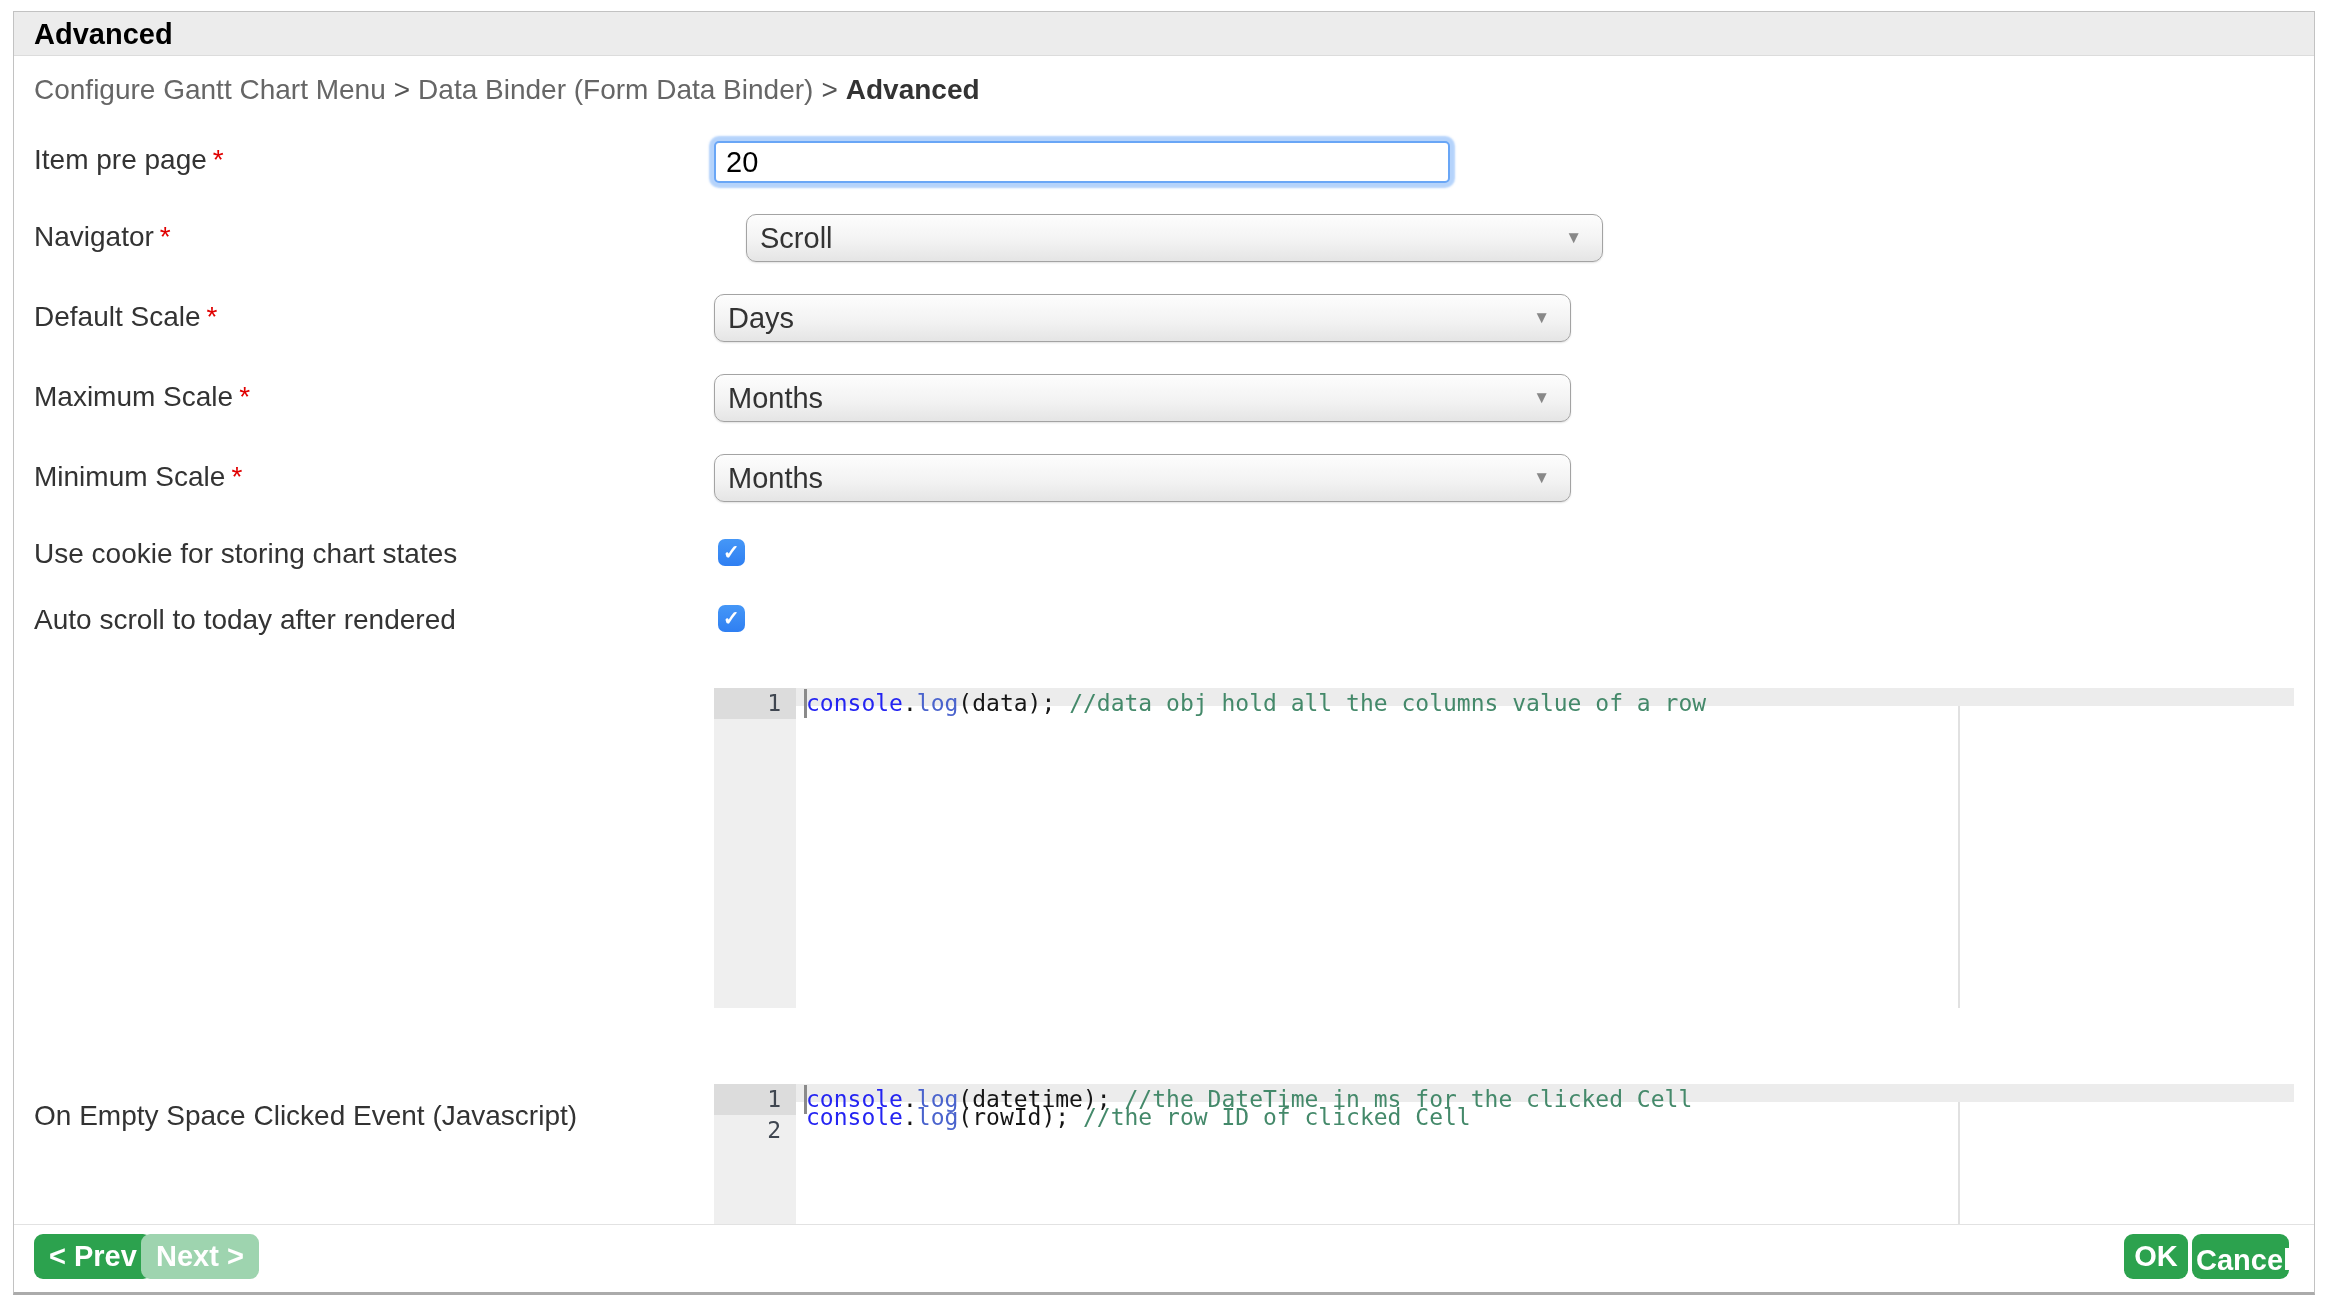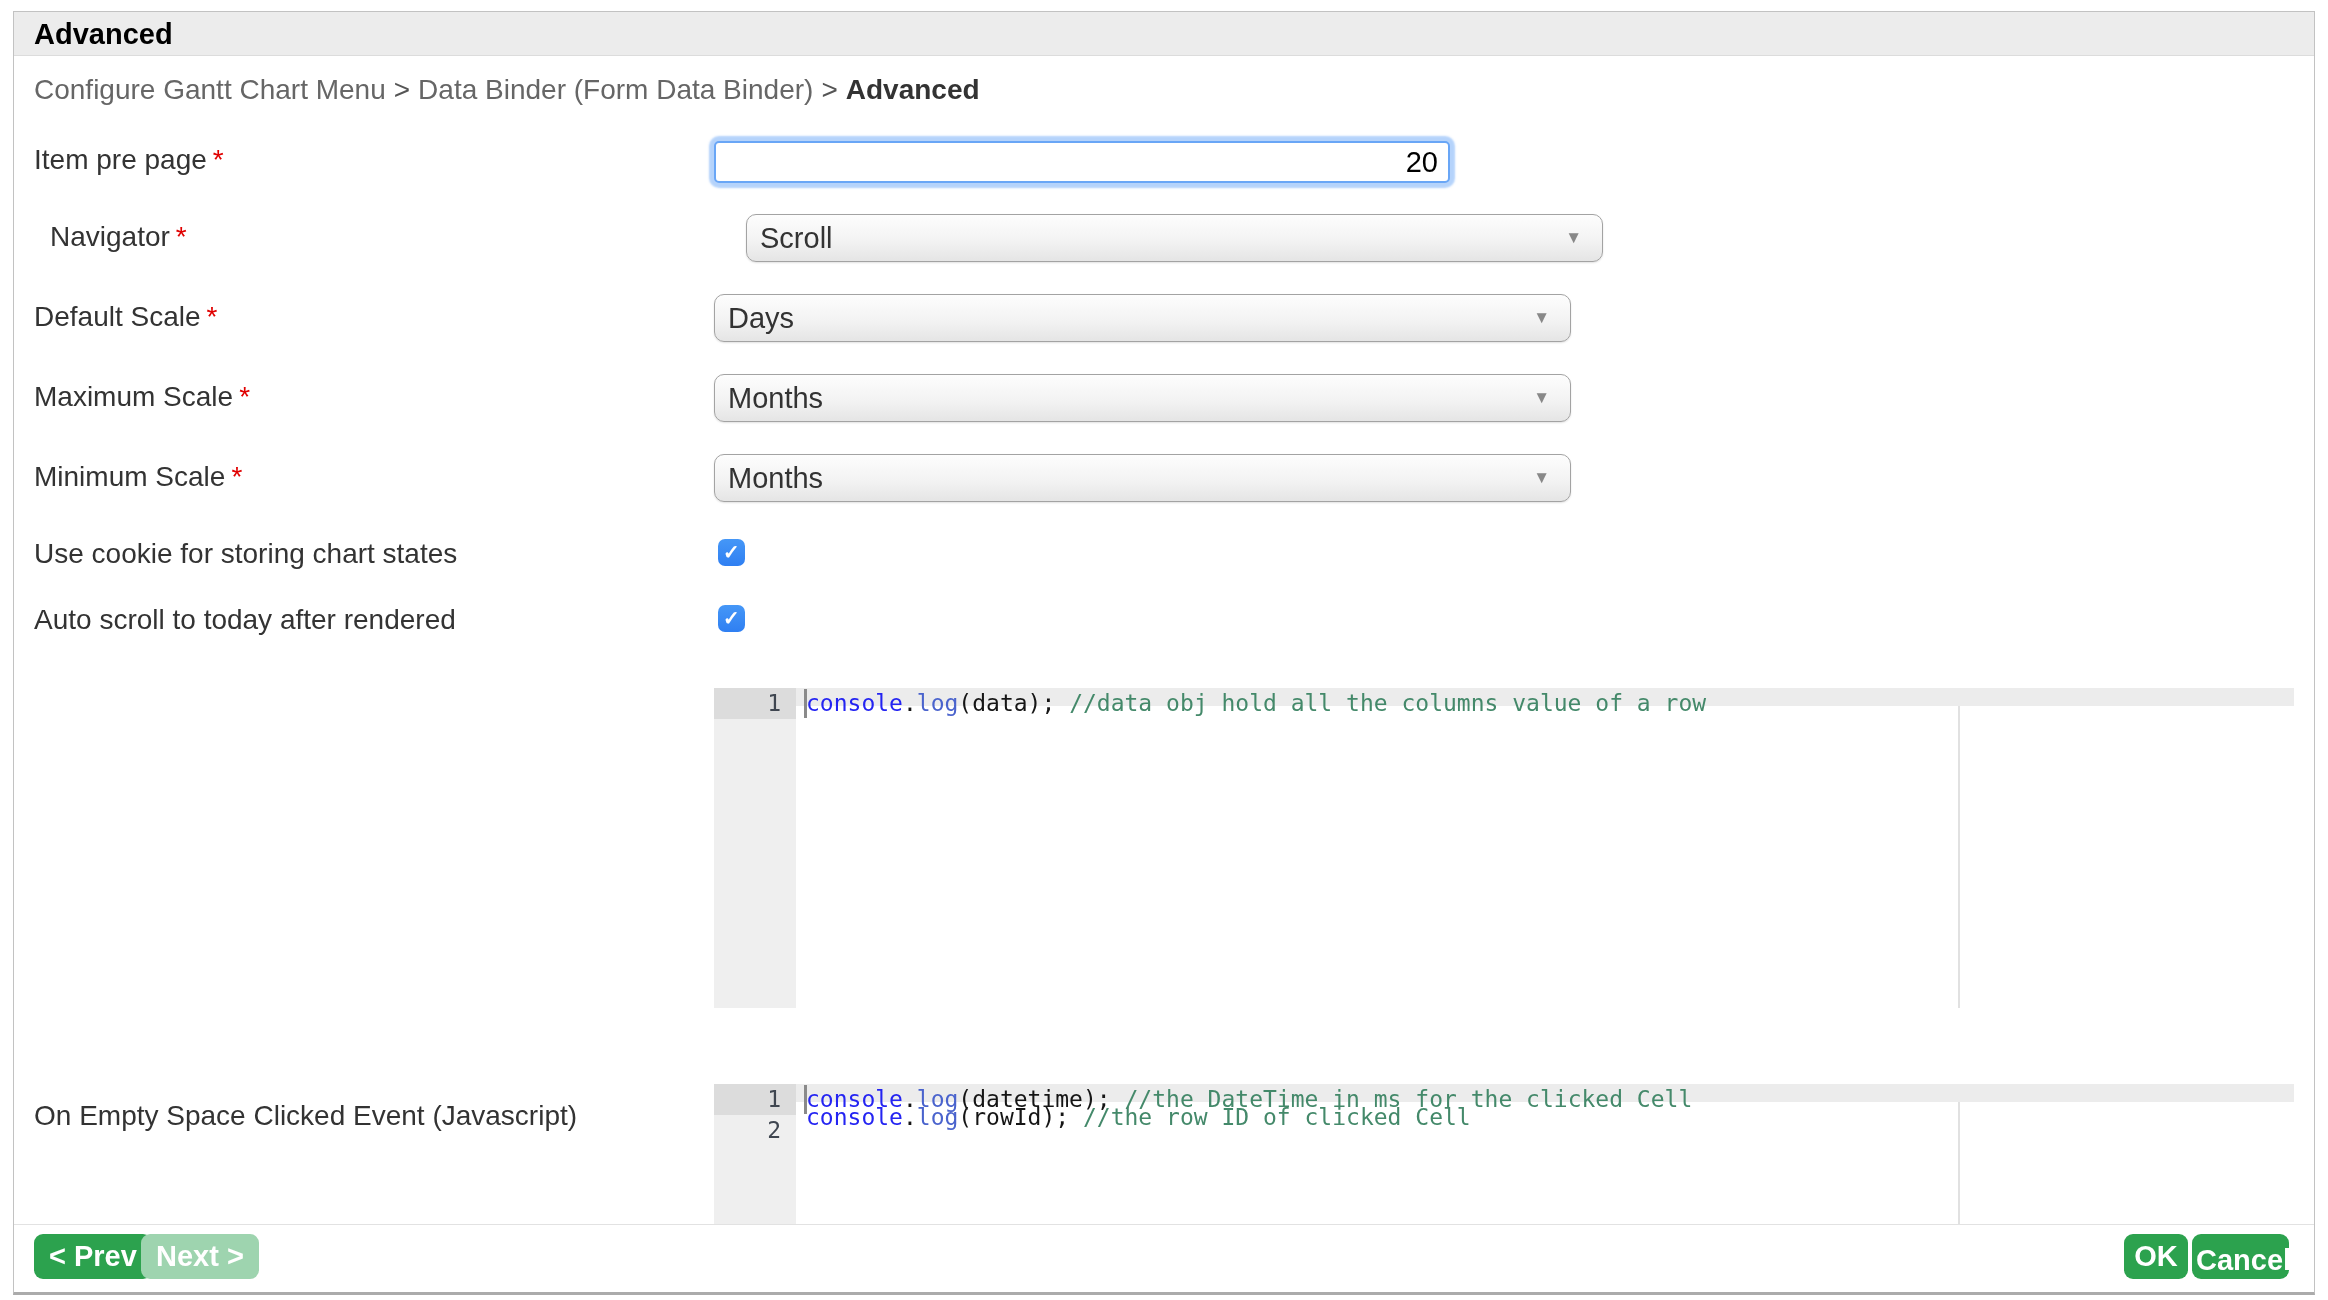--- a/index.html
+++ b/index.html
@@ -19,21 +19,21 @@
   .breadcrumb .sep { margin:0 8px; color:#555; }
   .breadcrumb .current { font-weight:bold; color:#333; }
 
   
   .lbl { position:absolute; left:20px; font-size:28px; color:#333; }
   .req { color:#e00000; margin-left:6px; }
 
   .text-input { position:absolute; left:700px; top:129px; width:736px; height:42px;
                 border:2px solid #69a6f6; border-radius:5px; font-size:29px; color:#000;
                 padding:0 10px; outline:none; font-family:"Liberation Sans", sans-serif;
-                box-shadow:0 0 2px 5px rgba(120,175,248,0.55); background:#fff;text-align:right; }
+                box-shadow:0 0 2px 5px rgba(120,175,248,0.55); background:#fff; }
 
   .select { position:absolute; left:700px; width:857px; height:48px;
             border:1px solid #a3a3a3; border-radius:10px;
             background:linear-gradient(#fdfdfd 0%, #f3f3f3 55%, #e5e5e5 100%);
             box-shadow:0 1px 2px rgba(0,0,0,0.12); cursor:default; }
   .select .val { position:absolute; left:13px; top:0; line-height:46px; font-size:29px; color:#333; }
   .select .chev { position:absolute; right:20px; top:0; line-height:46px; font-size:17px; color:#888; }
 
   .checkbox { position:absolute; left:704px; width:27px; height:27px; border-radius:7px;
               background:linear-gradient(#4597f7,#2f7ff2); }
@@ -76,21 +76,21 @@
 
   <div class="titlebar">
     <div class="t">Advanced</div>
   </div>
 
   <div class="breadcrumb"><span>Configure Gantt Chart Menu</span><span class="sep">&gt;</span><span>Data Binder (Form Data Binder)</span><span class="sep">&gt;</span><span class="current">Advanced</span></div>
 
   <div class="lbl" style="top:132px;"><span>Item pre page</span><span class="req">*</span></div>
   <input class="text-input" type="text" value="20" style="">
 
-  <div class="lbl" style="top:209px;margin-left:16px;"><span>Navigator</span><span class="req">*</span></div>
+  <div class="lbl" style="top:209px;"><span>Navigator</span><span class="req">*</span></div>
   <div class="select" style="top:202px;margin-left:32px;">
     <span class="val">Scroll</span>
     <span class="chev">▼</span>
   </div>
 
   <div class="lbl" style="top:289px;"><span>Default Scale</span><span class="req">*</span></div>
   <div class="select" style="top:282px;">
     <span class="val">Days</span>
     <span class="chev">▼</span>
   </div>

